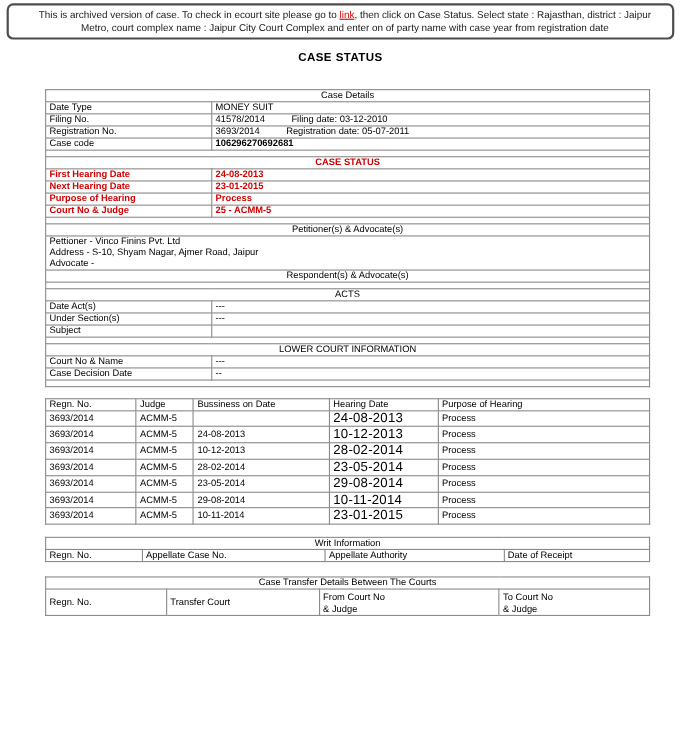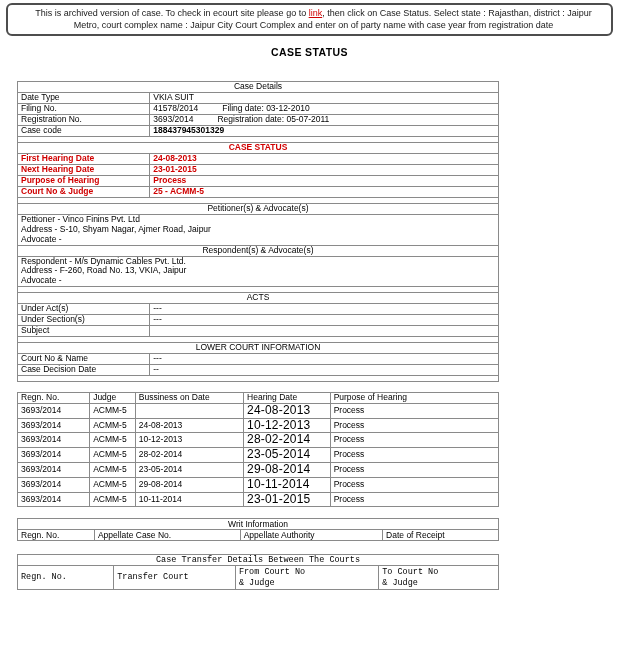--- a/index.html
+++ b/index.html
@@ -32,22 +32,22 @@
     margin-top: 10px;
     text-align: center;
     font-size: 10.5px;
     font-weight: bold;
     letter-spacing: 0.4px;
   }
 
   
   table.doc {
     border-collapse: collapse;
-    width: 482px;
-    margin-left: 17px;
+    width: 550px;
+    margin-left: 41px;
     font-size: 8.5px;
     table-layout: fixed;
   }
   table.doc td {
     border: 1px solid #8a8a8a;
     padding: 0 3px;
     height: 11px;
     line-height: 1.15;
     vertical-align: middle;
     overflow: hidden;
@@ -80,54 +80,54 @@
 
   
   .writ-tbl { margin-top: 11px; }
   .transfer-tbl { margin-top: 13px; }
   .transfer-tbl td.hdr2 {
     white-space: pre-line;
     height: 24px;
     line-height: 1.3;
     vertical-align: middle;
   }
-  .transfer-tbl td { height: 24px; font-family: Liberation Mono, monospace; }
+  .transfer-tbl td { height: 24px; }
   .transfer-tbl td.sec-title { height: 11px; }
 </style>
 </head>
 <body>
 
 <div class="banner"><span>This is archived version of case. To check in ecourt site please go to </span><span class="link">link</span><span>, then click on Case Status. Select state : Rajasthan, district : Jaipur Metro, court complex name : Jaipur City Court Complex and enter on of party name with case year from registration date</span></div>
 
 <div class="page-title">CASE STATUS</div>
 
 <table class="doc outer-tbl">
   <colgroup>
       <col style="width:27.5%">
       <col>
     </colgroup>
   <tbody>
       <tr>
         <td colspan="2" class="sec-title">Case Details</td>
       </tr>
   <tr>
         <td class="label-cell">Date Type</td>
-        <td>VKIA SUIT</td>
+        <td>MONEY SUIT</td>
       </tr>
   <tr>
         <td class="label-cell">Filing No.</td>
         <td><span>41578/2014</span><span class="extra-gap">Filing date: 03-12-2010</span></td>
       </tr>
   <tr>
         <td class="label-cell">Registration No.</td>
         <td><span>3693/2014</span><span class="extra-gap">Registration date: 05-07-2011</span></td>
       </tr>
   <tr>
         <td class="label-cell">Case code</td>
-        <td class="bold">188437945301329</td>
+        <td class="bold">106296270692681</td>
       </tr>
 
   <tr class="spacer">
         <td colspan="2"></td>
       </tr>
 
   <tr>
         <td colspan="2" class="sec-title red">CASE STATUS</td>
       </tr>
   <tr>
@@ -157,37 +157,30 @@
   <tr>
         <td colspan="2" class="block-cell">
     <div>Pettioner - Vinco Finins Pvt. Ltd</div>
     <div>Address - S-10, Shyam Nagar, Ajmer Road, Jaipur</div>
     <div>Advocate -</div>
   </td>
       </tr>
   <tr>
         <td colspan="2" class="sec-title">Respondent(s) &amp; Advocate(s)</td>
       </tr>
-  <tr>
-        <td colspan="2" class="block-cell">
-    <div>Respondent - M/s Dynamic Cables Pvt. Ltd.</div>
-    <div>Address - F-260, Road No. 13, VKIA, Jaipur</div>
-    <div>Advocate -</div>
-  </td>
-      </tr>
 
   <tr class="spacer">
         <td colspan="2"></td>
       </tr>
 
   <tr>
         <td colspan="2" class="sec-title">ACTS</td>
       </tr>
   <tr>
-        <td class="label-cell">Under Act(s)</td>
+        <td class="label-cell">Date Act(s)</td>
         <td>---</td>
       </tr>
   <tr>
         <td class="label-cell">Under Section(s)</td>
         <td>---</td>
       </tr>
   <tr>
         <td class="label-cell">Subject</td>
         <td></td>
       </tr>

